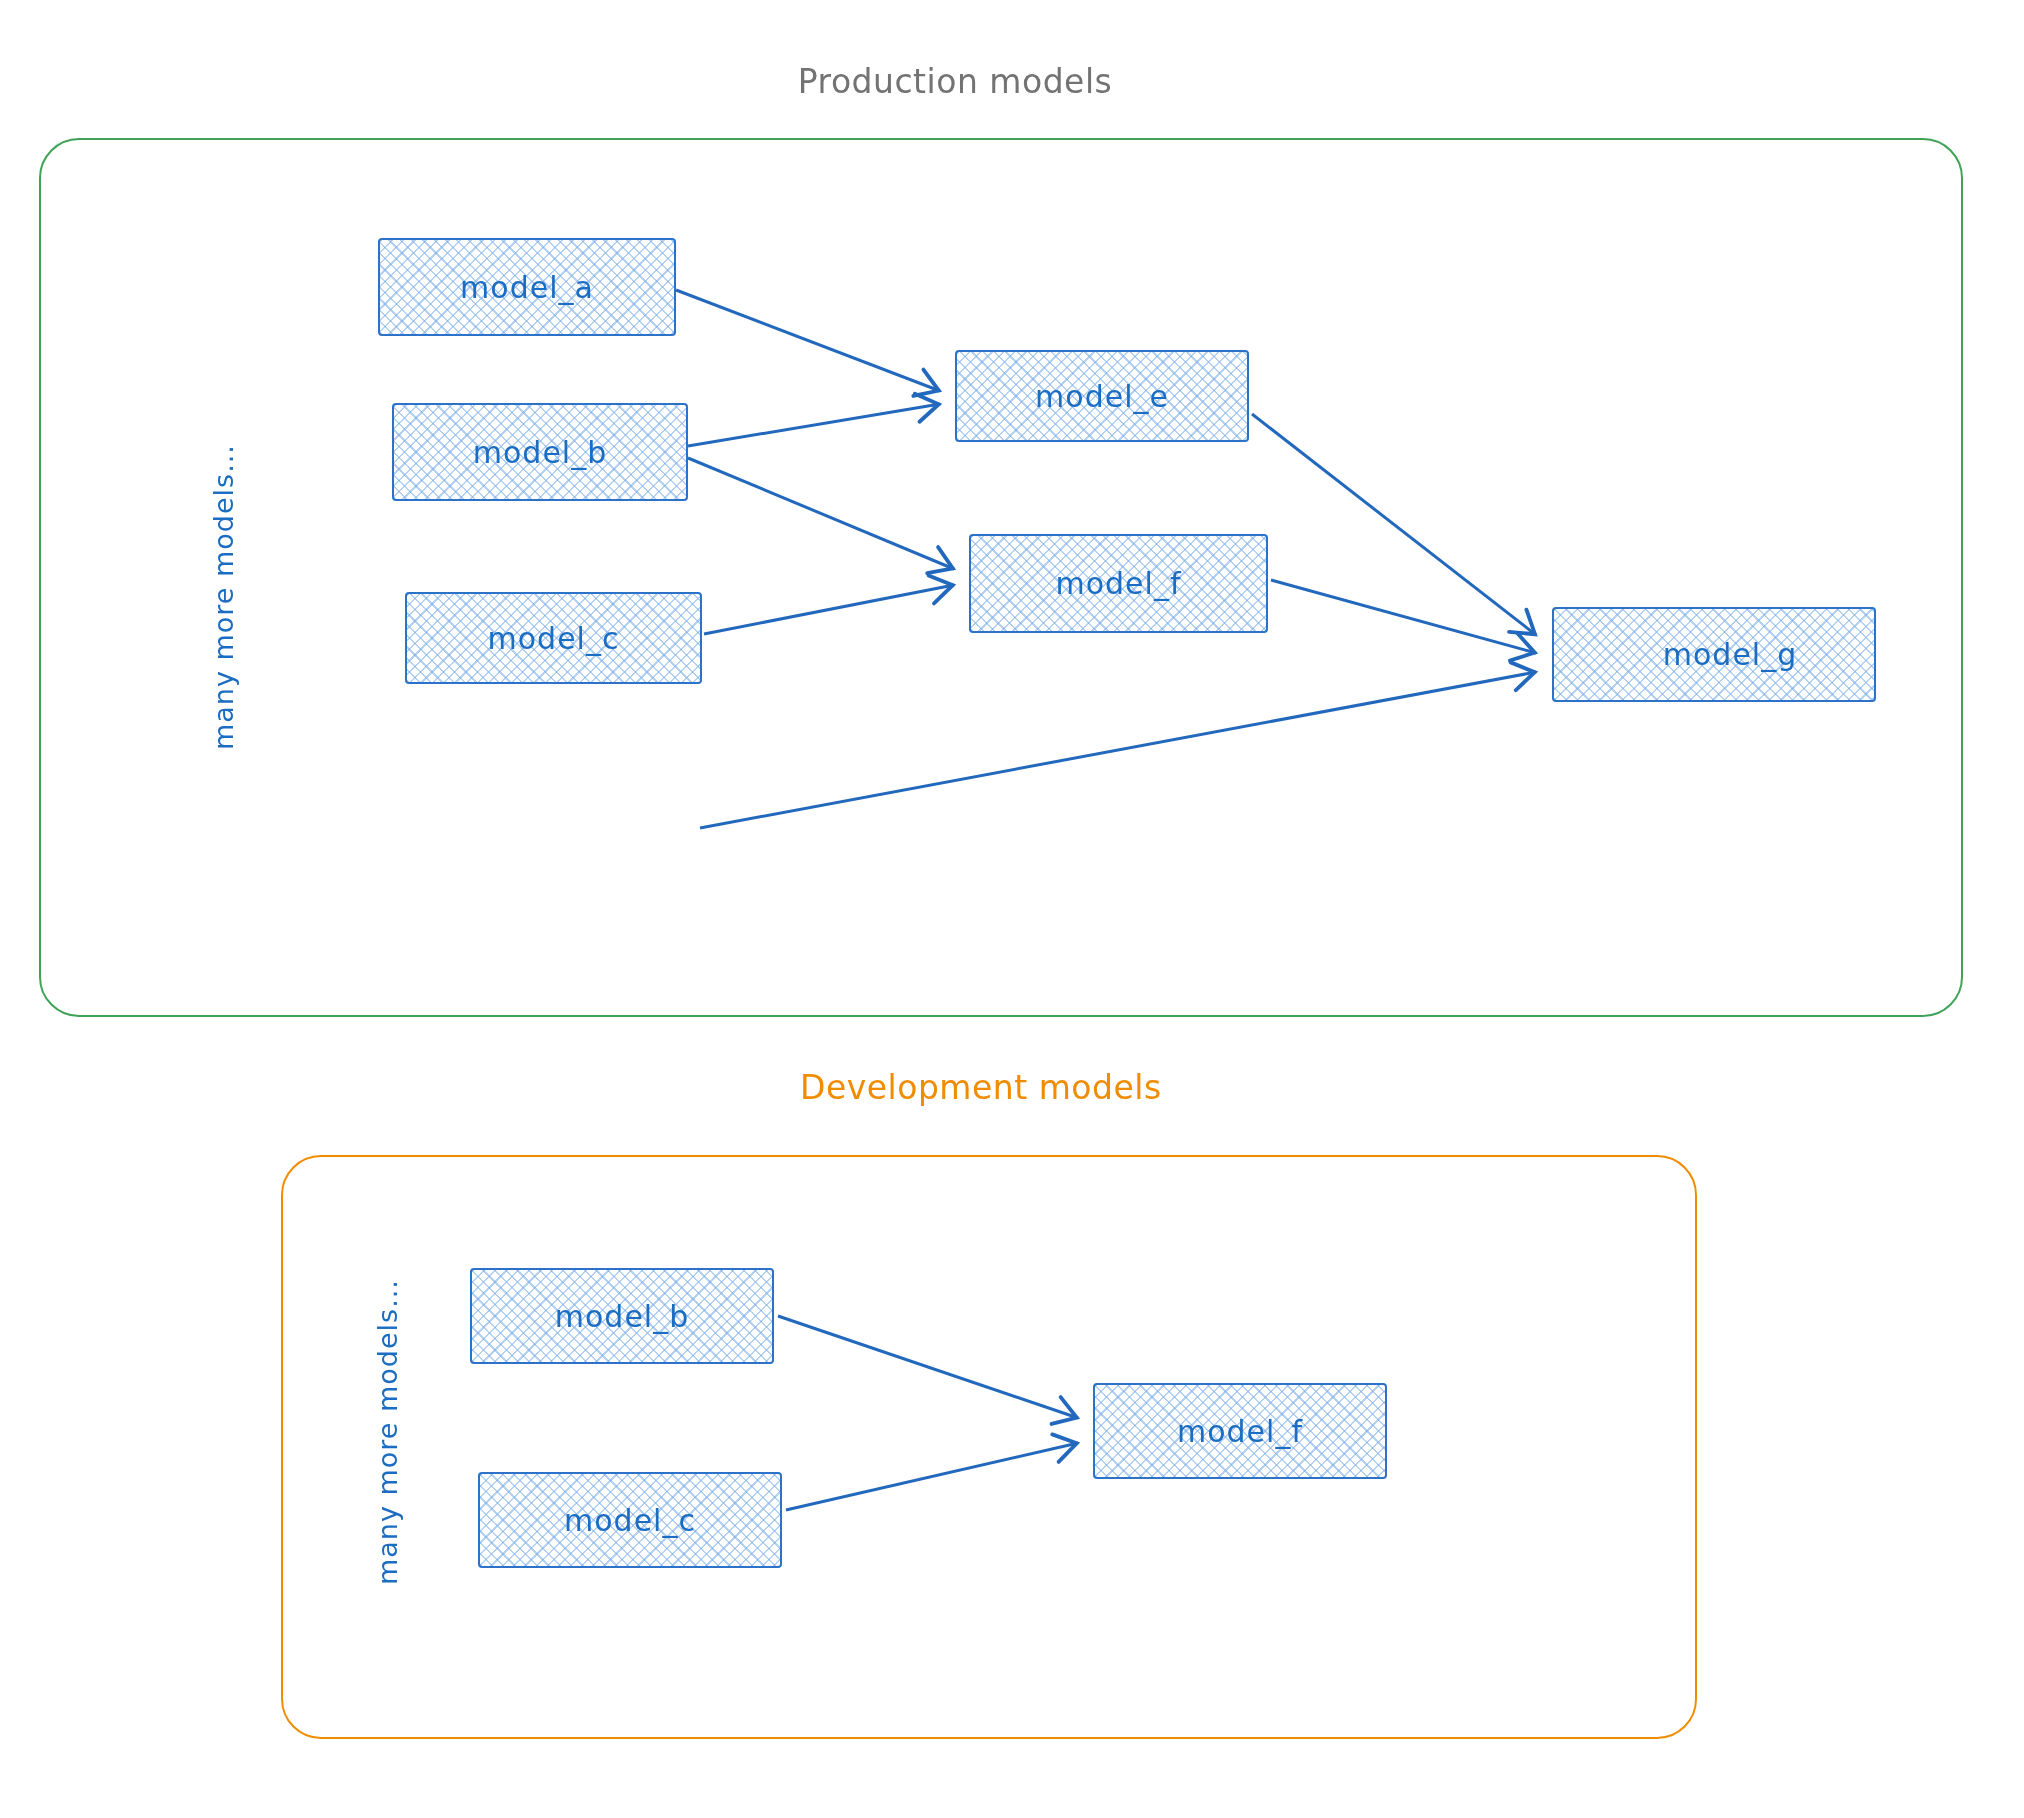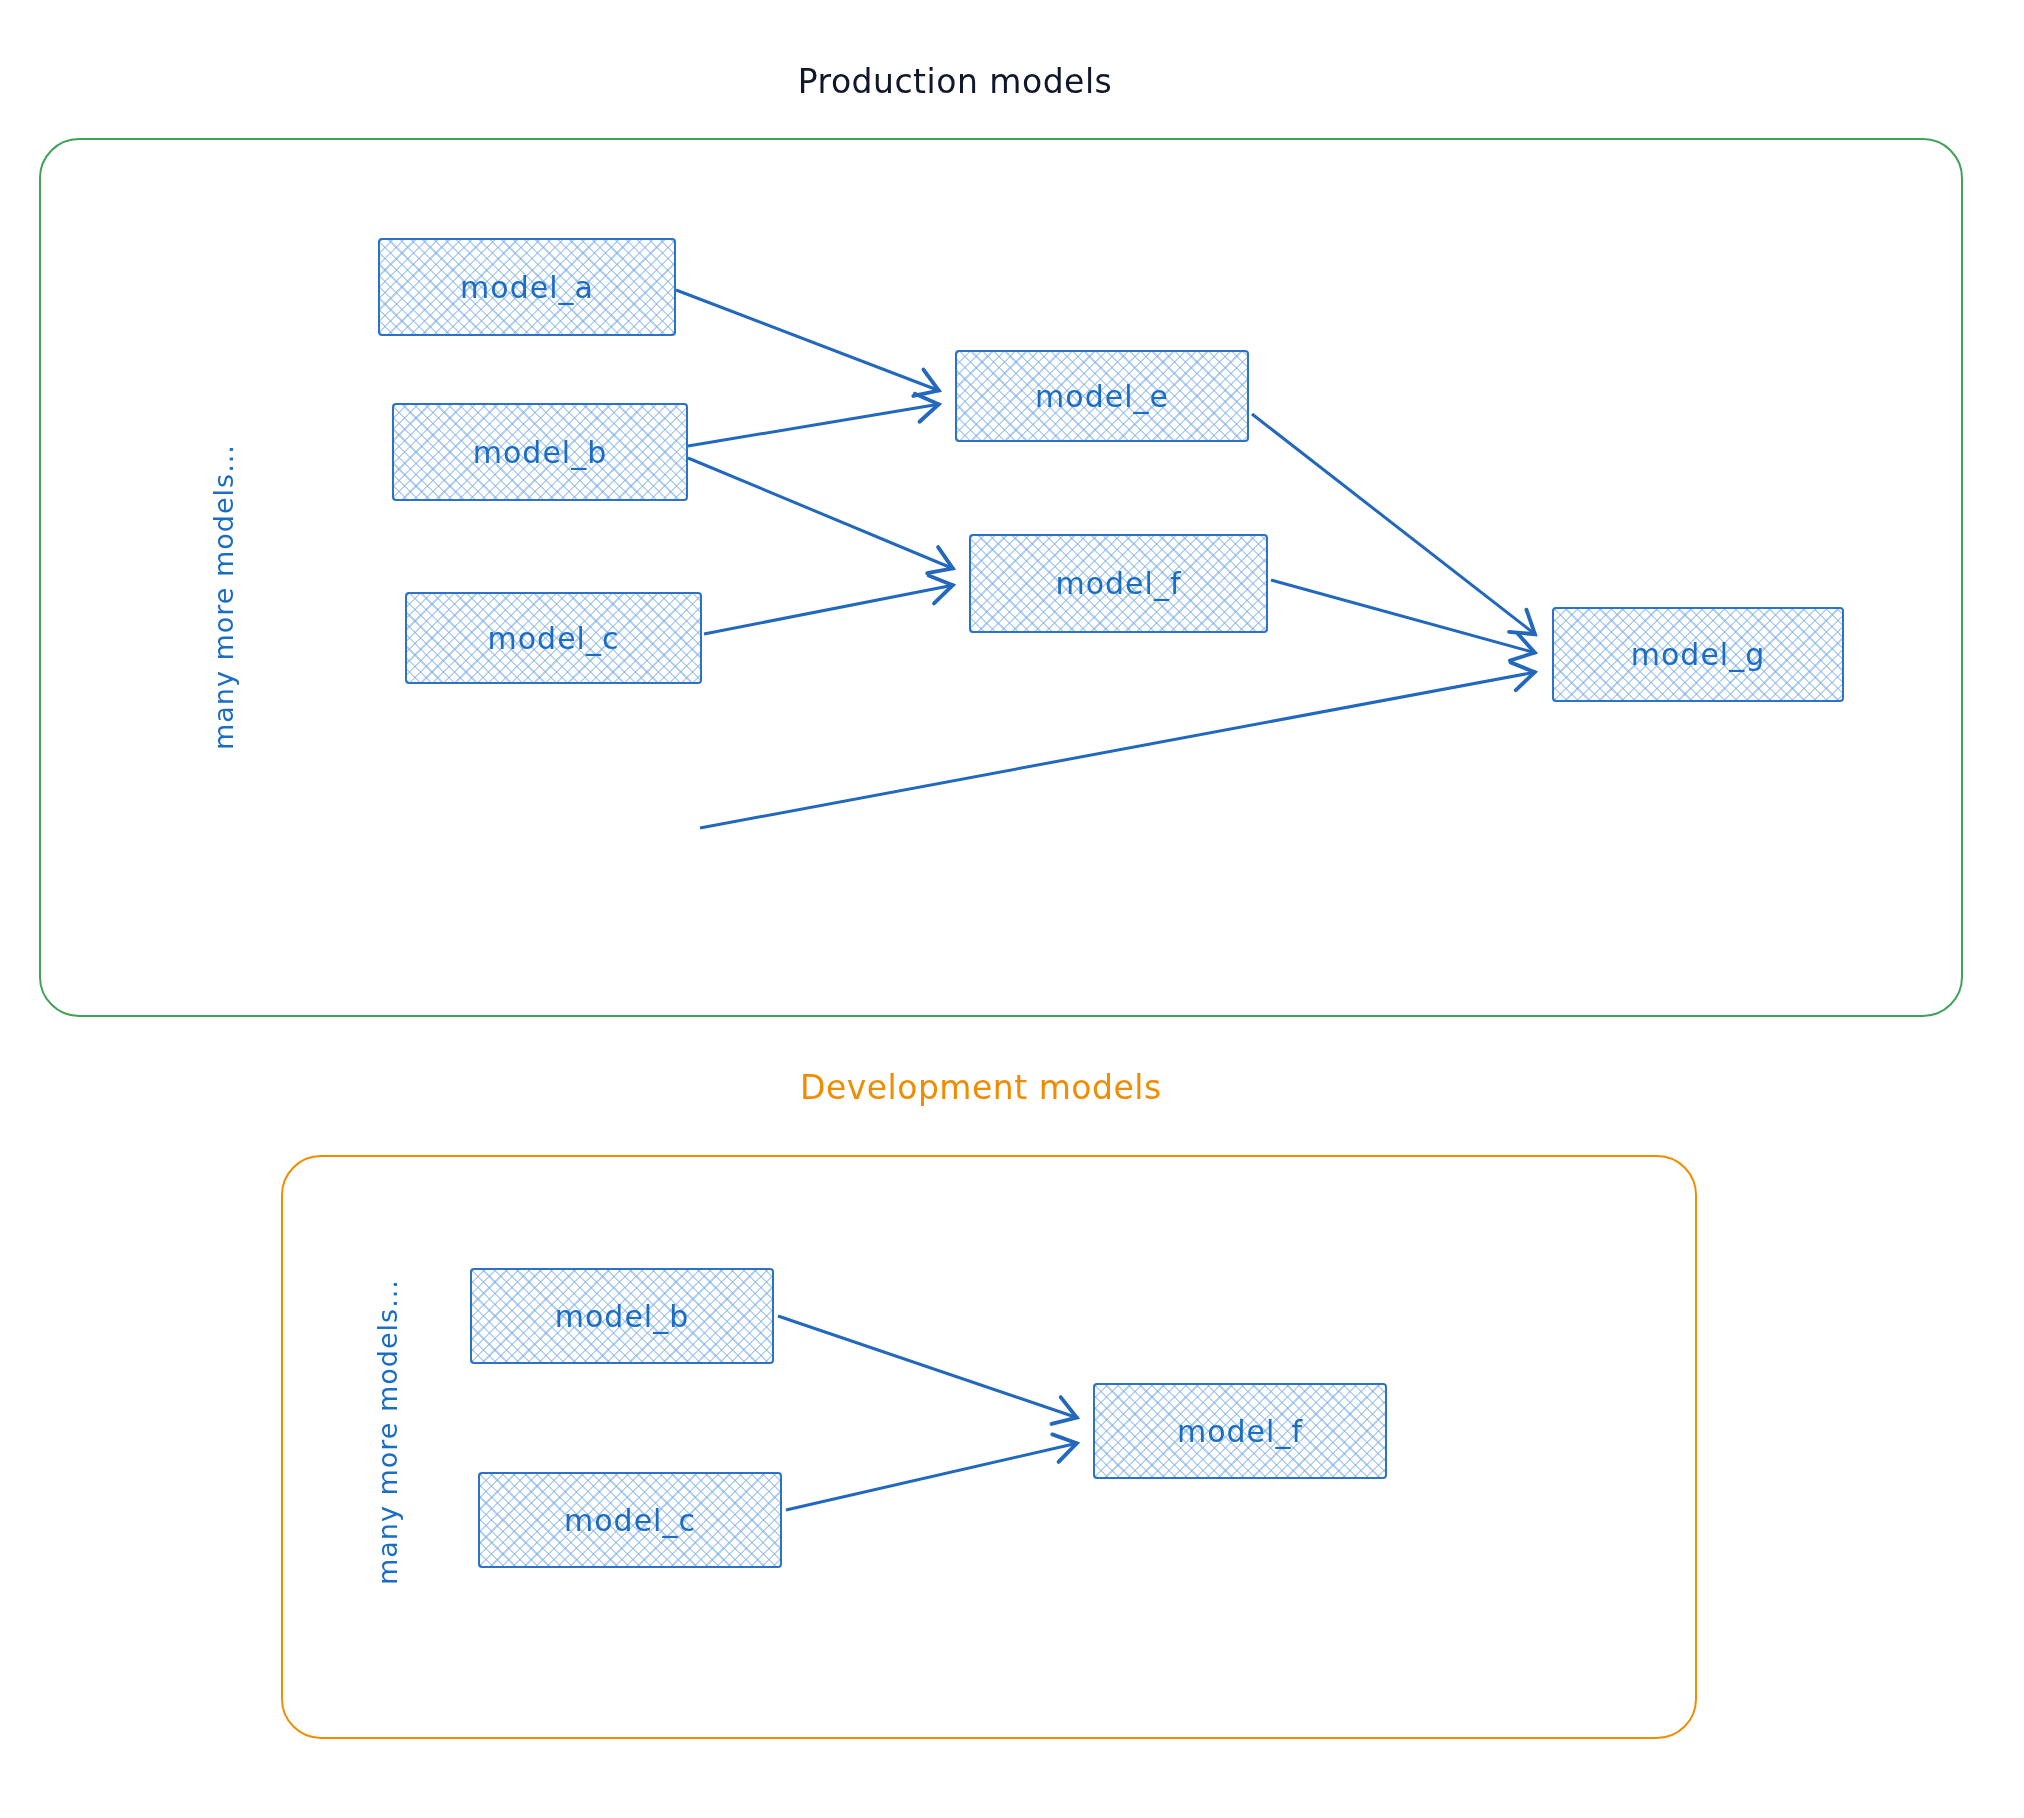--- a/index.html
+++ b/index.html
@@ -11,21 +11,21 @@
     overflow:hidden;
   }
   .section-title{
     position:absolute;
     font-size:33px;
     letter-spacing:0.5px;
     text-align:center;
     font-weight:500;
     white-space:nowrap;
   }
-  .title-production{ left:790px; top:62px; width:330px; color:#0f172a; }
+  .title-production{ left:790px; top:62px; width:330px; color:#737373; }
   .title-development{ left:800px; top:1068px; width:336px; color:#f08c00; }
   .section-box{
     position:absolute;
     border-radius:40px;
     background:transparent;
   }
   .box-production{
     left:39px; top:138px; width:1920px; height:875px;
     border:2.5px solid #3fa257;
   }
@@ -98,21 +98,21 @@
 
 
   <div class="node" style="left:955px;top:350px;width:290px;height:88px;">
     <span>model_e</span>
   </div>
 
   <div class="node" style="left:969px;top:534px;width:295px;height:95px;">
     <span>model_f</span>
   </div>
 
-  <div class="node" style="left:1552px;top:607px;width:288px;height:91px;">
+  <div class="node" style="left:1552px;top:607px;width:288px;height:91px;padding-left:32px;">
     <span>model_g</span>
   </div>
 
   <div class="section-title title-development">Development models</div>
 
   <div class="section-box box-development"></div>
 
   <div class="side-label side-development">many more models...</div>
 
   <div class="node" style="left:470px;top:1268px;width:300px;height:92px;">

